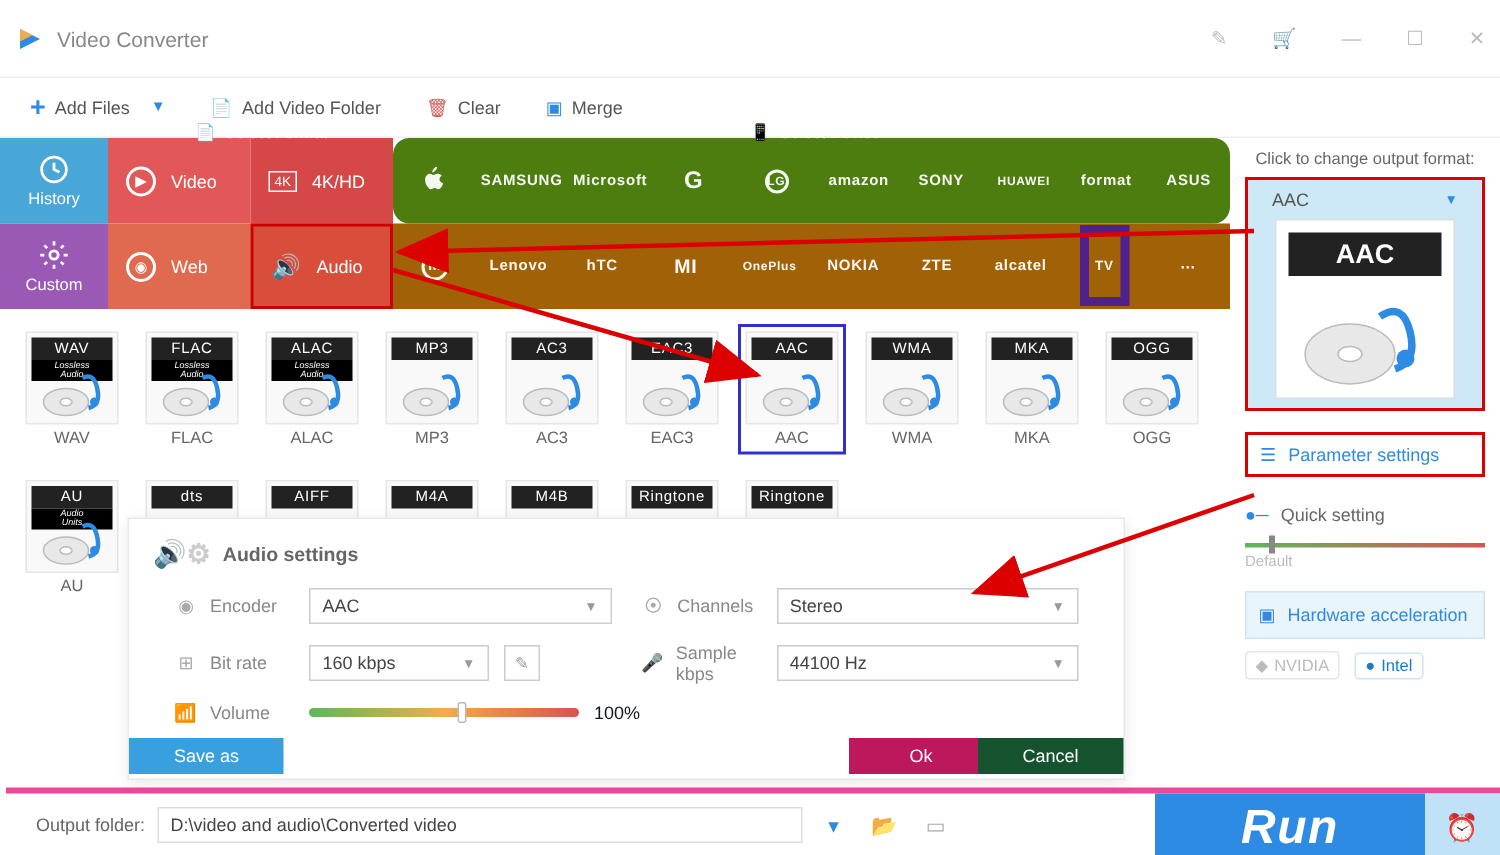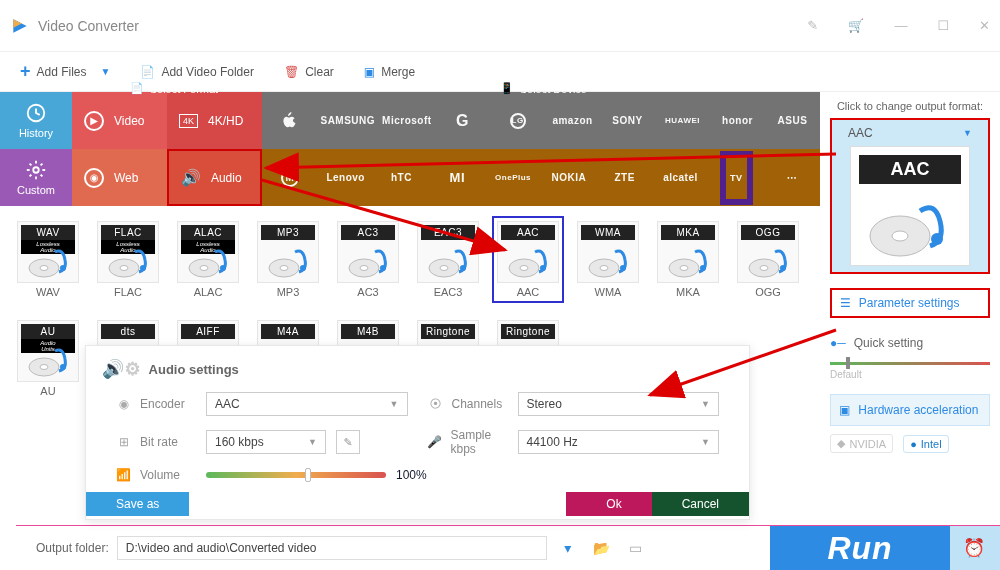--- a/index.html
+++ b/index.html
@@ -28,21 +28,21 @@
 .catrow { display: flex; height: 57px; }
 .side-tab { width: 72px; display: flex; flex-direction: column; align-items: center; justify-content: center; color: #fff; gap: 3px; font-size: 11px; }
 .side-tab.history { background: #49a7d8; }
 .side-tab.custom { background: #9b59b6; }
 .fmt-cell { width: 95px; display: flex; align-items: center; gap: 10px; padding-left: 12px; color: #fff; font-size: 12px; }
 .fmt-cell.video { background: #e25757; }
 .fmt-cell.fourk { background: #d64848; }
 .fmt-cell.web { background: #e06a4f; }
 .fmt-cell.audio { background: #d94e3b; border: 2px solid #c00; }
 .brand-strip { flex: 1; display: flex; align-items: center; justify-content: space-around; color: #fff; font-size: 11px; font-weight: 600; }
-.brand-strip.top { background: #737373; }
+.brand-strip.top { background: #4d7c0f; border-radius: 11px; }
 .brand-strip.bot { background: #a16207; }
 .header-label { position: absolute; top: 82px; color: #fff; font-size: 11px; display: flex; align-items: center; gap: 6px; }
 .header-label.fmt { left: 130px; }
 .header-label.dev { left: 500px; }
 
 
 .fmt-grid { display: flex; flex-wrap: wrap; padding: 10px 12px 0 12px; gap: 12px 8px; }
 .fmt-item { width: 72px; display: flex; flex-direction: column; align-items: center; gap: 3px; cursor: pointer; padding: 3px; border: 2px solid transparent; }
 .fmt-item.selected { border: 2px solid #2e30d0; }
 .fmt-thumb { width: 62px; height: 62px; background: #f9f9f9; border: 1px solid #e5e5e5; position: relative; }
@@ -79,21 +79,21 @@
 .slider-track { margin-top: 12px; height: 3px; background: linear-gradient(to right, #5cb85c 0%, #d9534f 100%); position: relative; }
 .slider-track .knob2 { position: absolute; left: 10%; top: -5px; width: 4px; height: 12px; background: #888; }
 .default-lbl { color: #bbb; font-size: 10px; margin-top: 4px; }
 .hw-box { border: 1px solid #cce5f6; background: #eaf4fb; padding: 8px; margin-top: 14px; display: flex; align-items: center; gap: 8px; color: #2e8be4; font-size: 12px; }
 .vendor-row { display: flex; gap: 10px; margin-top: 8px; align-items: center; }
 .vendor { display:flex; align-items:center; gap:4px; font-size: 11px; padding: 2px 6px; border: 1px solid #e5e5e5; border-radius: 3px; }
 .vendor.nv { color: #bbb; }
 .vendor.intel { color: #1a7bc9; border: 1px solid #cce5f6; }
 
 
-.bottom-bar { position: absolute; bottom: 0; left: 16px; right: 0; height: 45px; display: flex; align-items: center; border-top: 1px solid #ec4899; }
+.bottom-bar { position: absolute; bottom: 0; left: 4px; right: 0; height: 45px; display: flex; border-top: 4px solid #ec4899; }
 .output-folder { display: flex; align-items: center; gap: 8px; padding: 0 20px; flex: 1; }
 .output-folder .of-lbl { color: #666; font-size: 12px; }
 .output-folder input { flex: 0 0 430px; height: 24px; border: 1px solid #ddd; padding: 0 8px; font-size: 12px; color: #444; }
 .of-ico { width: 26px; text-align: center; color: #2e8be4; font-size: 14px; cursor: pointer; }
 .run-btn { width: 180px; height: 45px; background: #2e8be4; color: #ffffff; font-size: 32px; font-style: italic; font-weight: 600; display: flex; align-items: center; justify-content: center; cursor: pointer; letter-spacing: 1px; }
 .alarm-btn { width: 50px; height: 45px; background: #bfe2f7; display: flex; align-items: center; justify-content: center; color: #2e8be4; font-size: 18px; cursor: pointer; }
 
 
 .arrow-svg { position: absolute; top: 0; left: 0; pointer-events: none; z-index: 20; }
 
@@ -167,21 +167,21 @@
         <span class="brand-item"><svg width="14" height="16" viewBox="0 0 16 20">
               <path fill="#fff" d="M13 11c0-2 1-3 2-3-1-2-3-2-4-2s-2 1-3 1-2-1-3-1c-2 0-4 2-4 5 0 4 3 8 5 8 1 0 2-1 3-1s2 1 3 1c2 0 4-4 4-5-2-1-3-2-3-3zM10 3c1-1 1-2 1-3-1 0-2 1-3 2s-1 2-1 3c1 0 2-1 3-2z"></path>
             </svg></span>
         <span class="brand-item">SAMSUNG</span>
         <span class="brand-item">Microsoft</span>
         <span class="brand-item" style="font-size:16px">G</span>
         <span class="brand-item"><span class="circ" style="width:16px;height:16px;font-size:8px">LG</span></span>
         <span class="brand-item">amazon</span>
         <span class="brand-item">SONY</span>
         <span class="brand-item" style="font-size:8px">HUAWEI</span>
-        <span class="brand-item">honor</span>
+        <span class="brand-item">format</span>
         <span class="brand-item">ASUS</span>
       </div>
     </div>
 
     <div class="catrow">
       <div class="side-tab custom">
         <svg width="22" height="22" viewBox="0 0 24 24">
             <circle cx="12" cy="12" r="3" fill="none" stroke="#fff" stroke-width="2"></circle>
             <path d="M12 2v3M12 19v3M2 12h3M19 12h3M5 5l2 2M17 17l2 2M5 19l2-2M17 7l2-2" stroke="#fff" stroke-width="2"></path>
           </svg>

